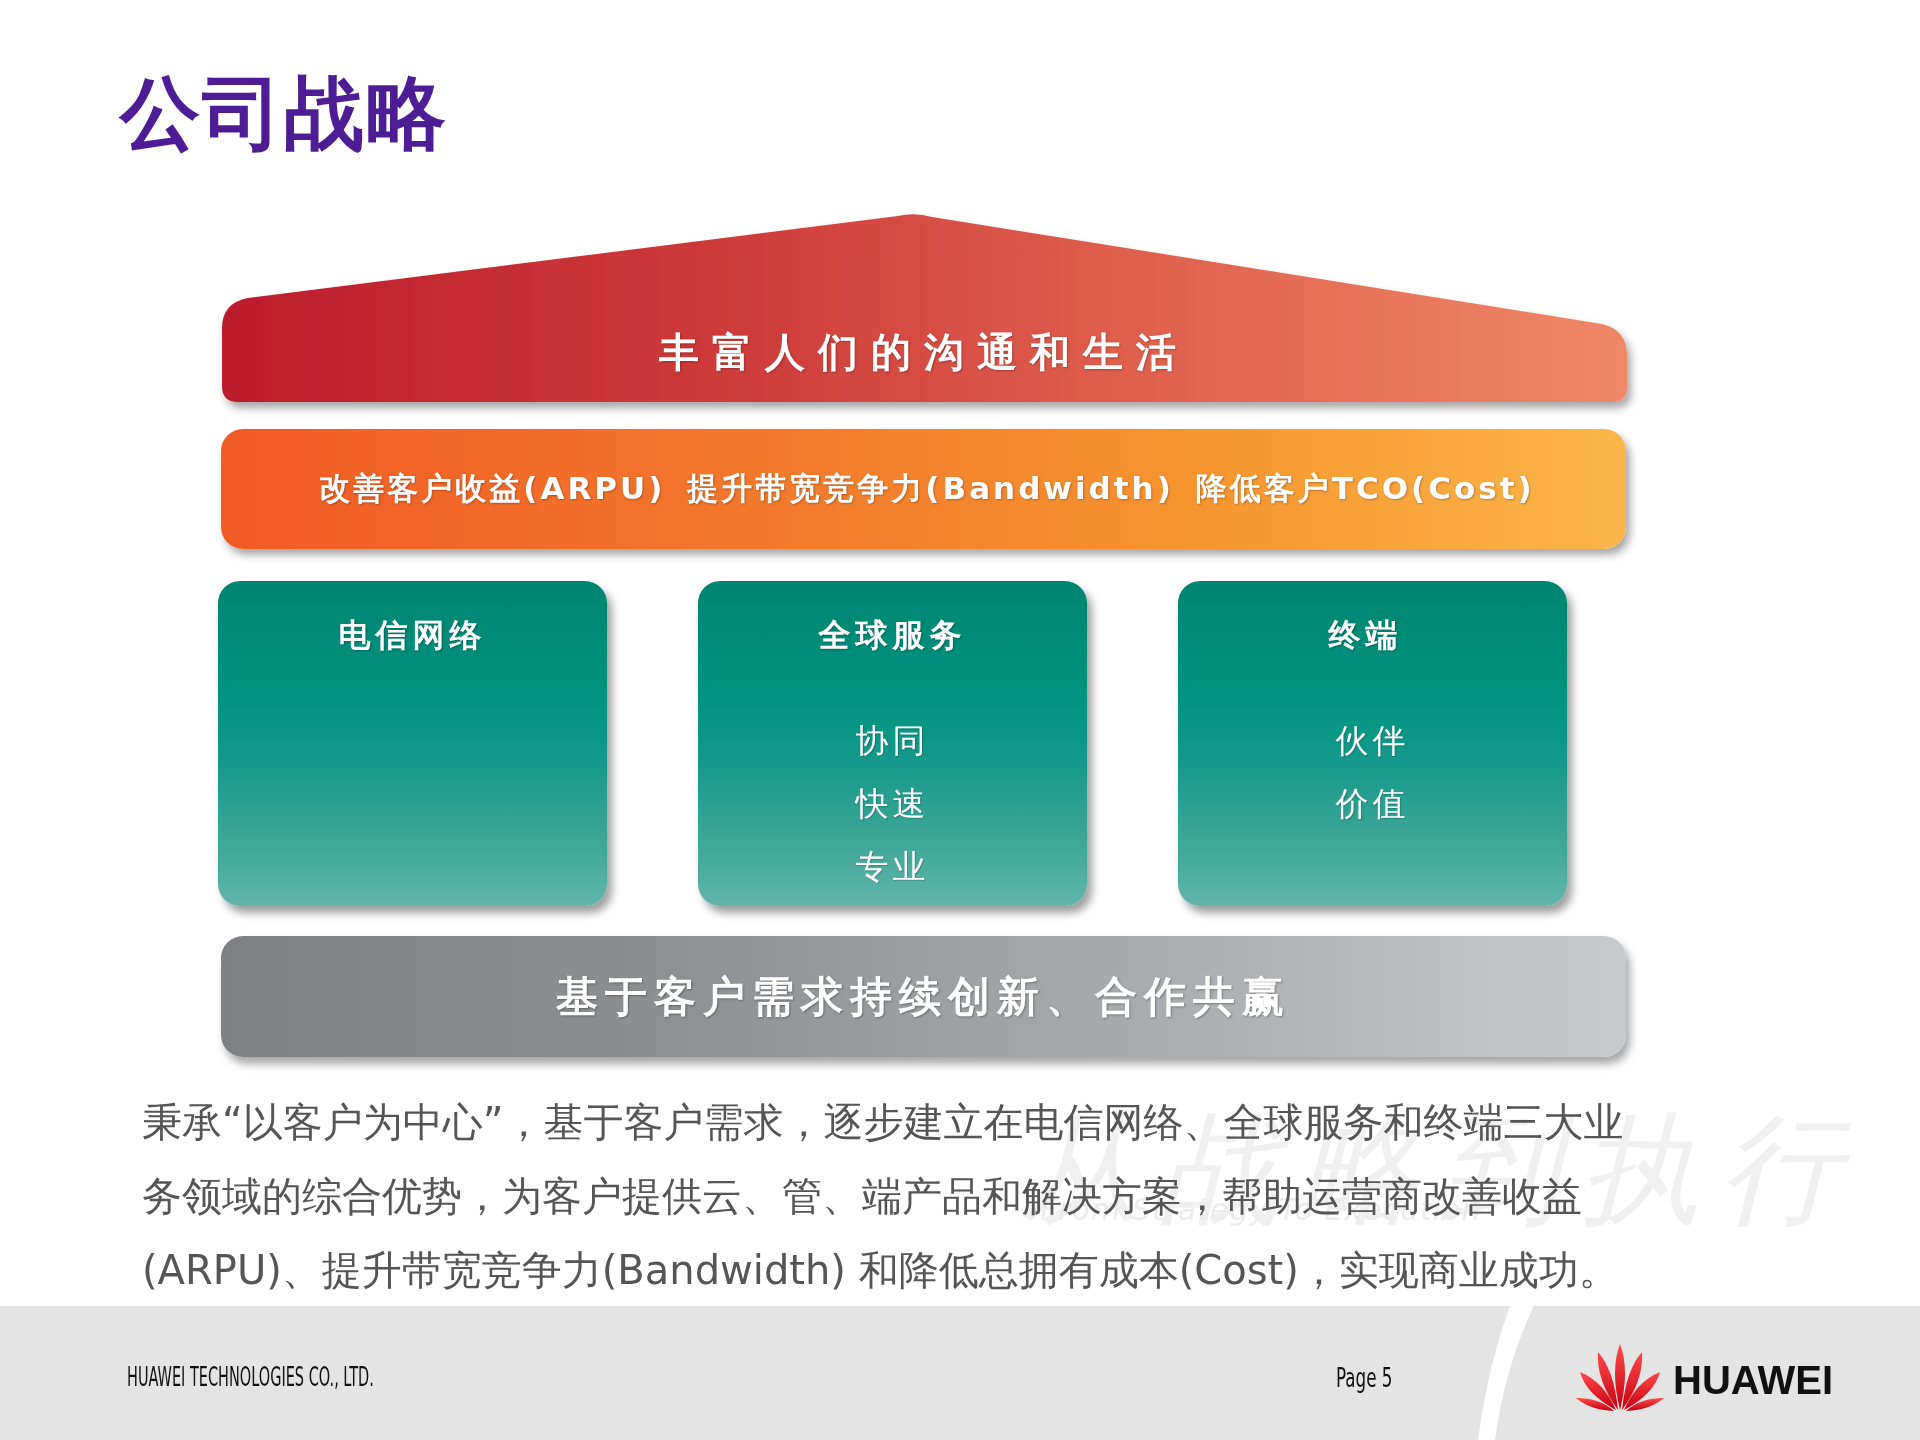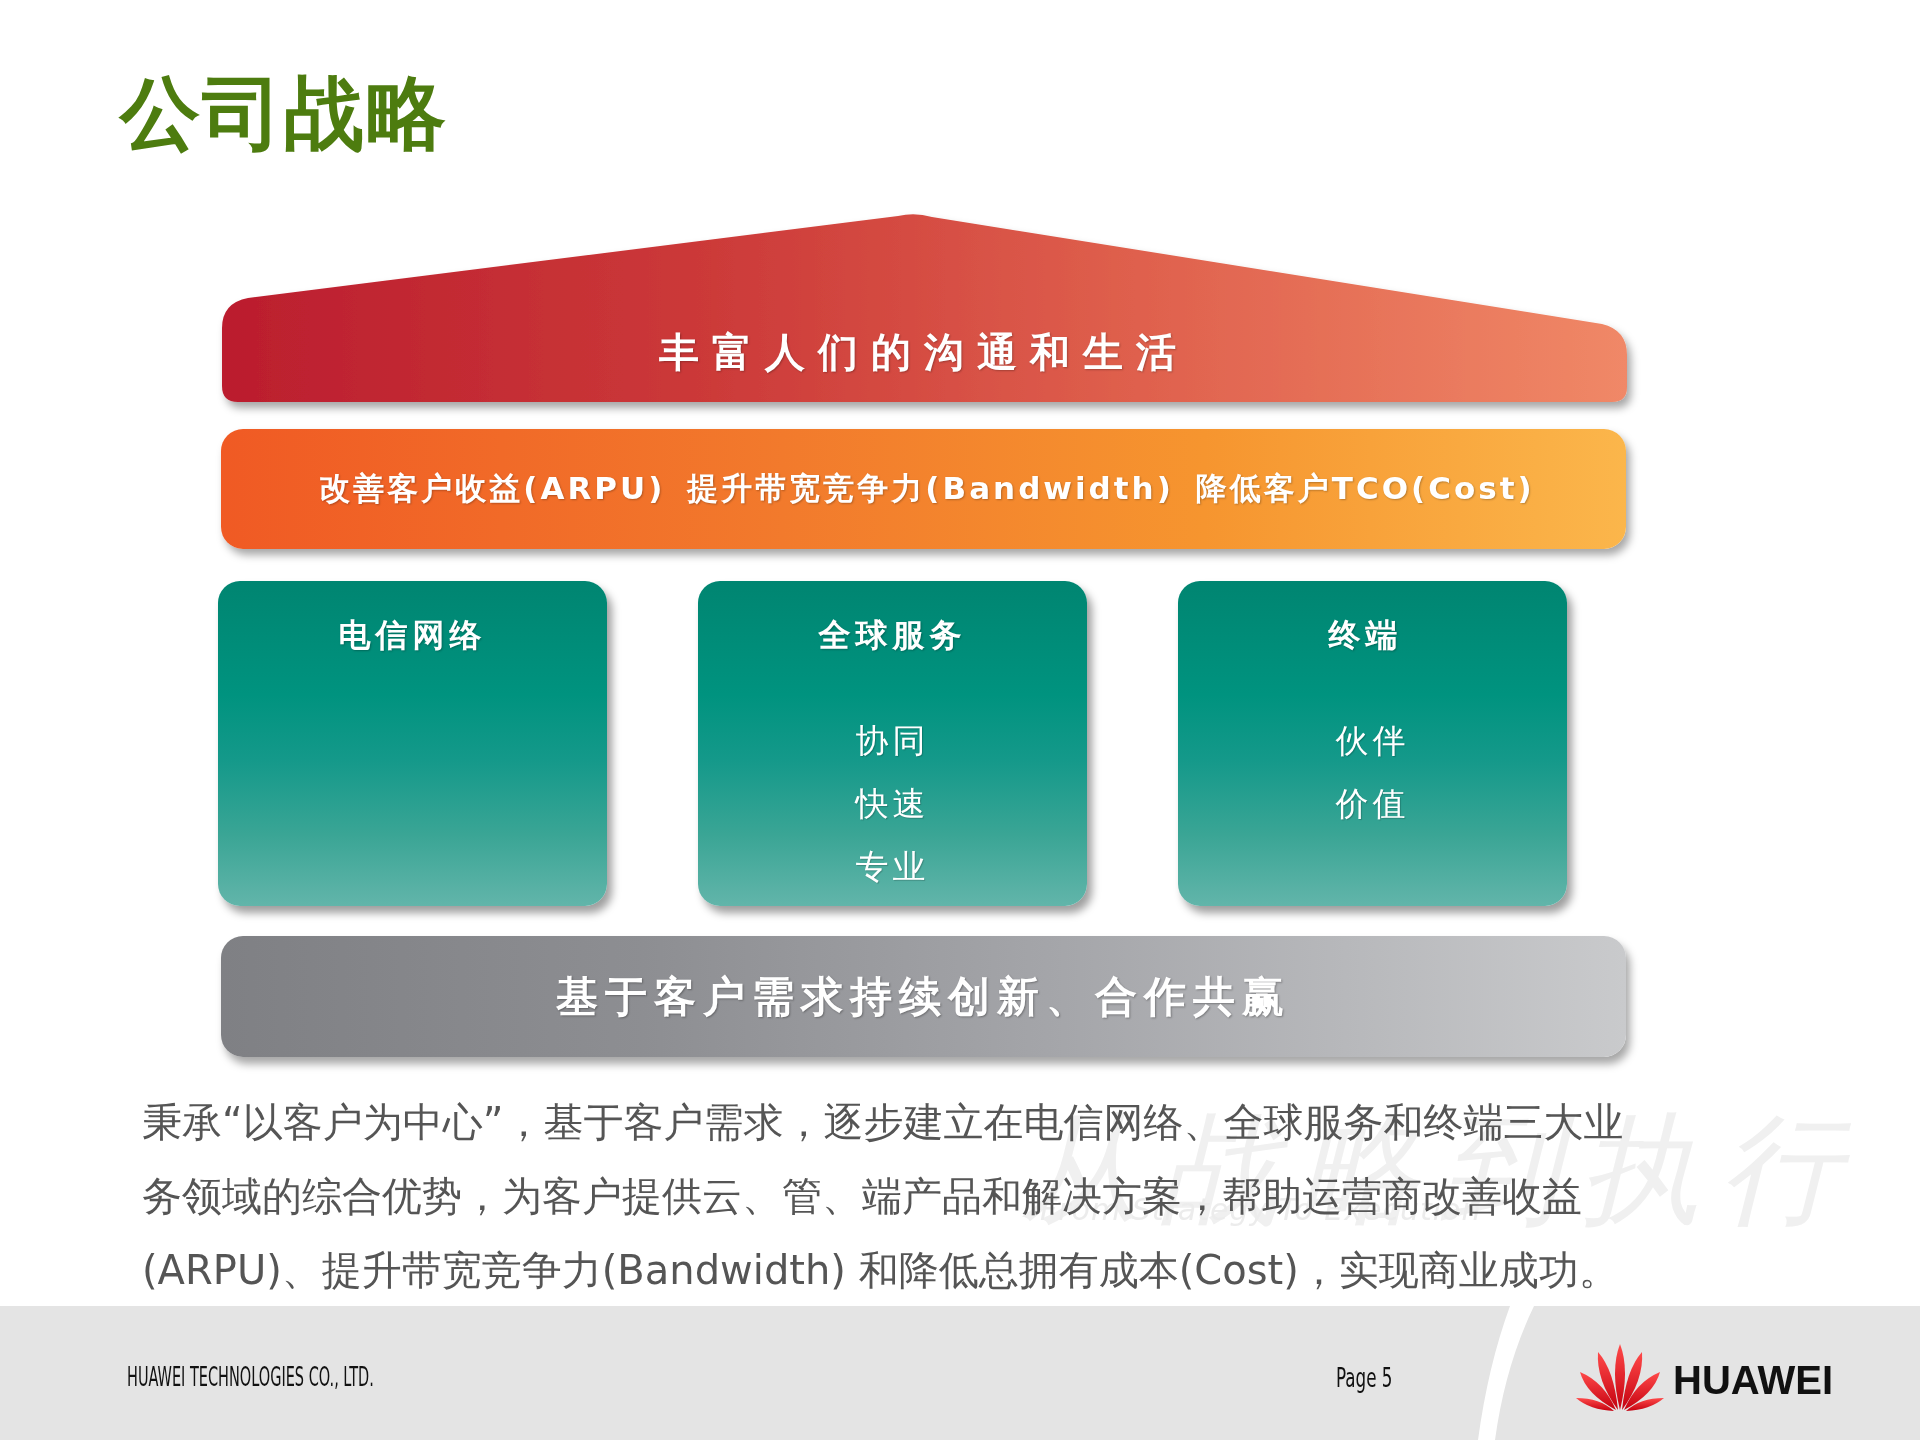--- a/index.html
+++ b/index.html
@@ -1,21 +1,21 @@
 <!DOCTYPE html>
 <html><head>
   <meta charset="utf-8">
   <style>
     * { margin: 0; padding: 0; box-sizing: border-box; }
     html, body { width: 1920px; height: 1440px; overflow: hidden; background: #ffffff; }
     body { position: relative; font-family: "DejaVu Sans", "Liberation Sans", sans-serif; }
 
     .slide-title {
       position: absolute; left: 120px; top: 66px;
-      font-size: 80px; font-weight: bold; color: #4d7c0f;
+      font-size: 80px; font-weight: bold; color: #4c1d95;
       letter-spacing: 2px; line-height: 96px;
       font-family: "DejaVu Sans", sans-serif;
     }
 
     
     .roof {
       position: absolute; left: 218px; top: 210px; width: 1412px; height: 198px;
     }
     .roof svg { position: absolute; left: 0; top: 0; width: 1412px; height: 198px; overflow: visible; }
     .roof-text {

